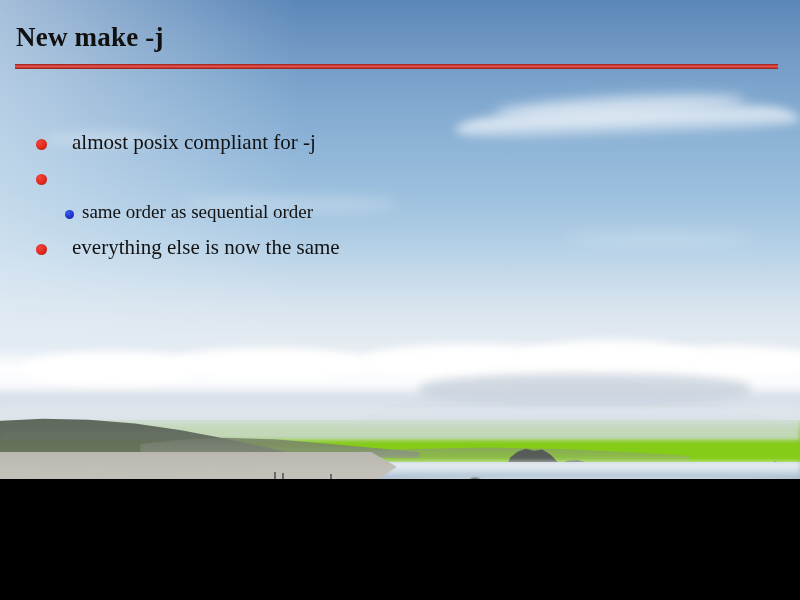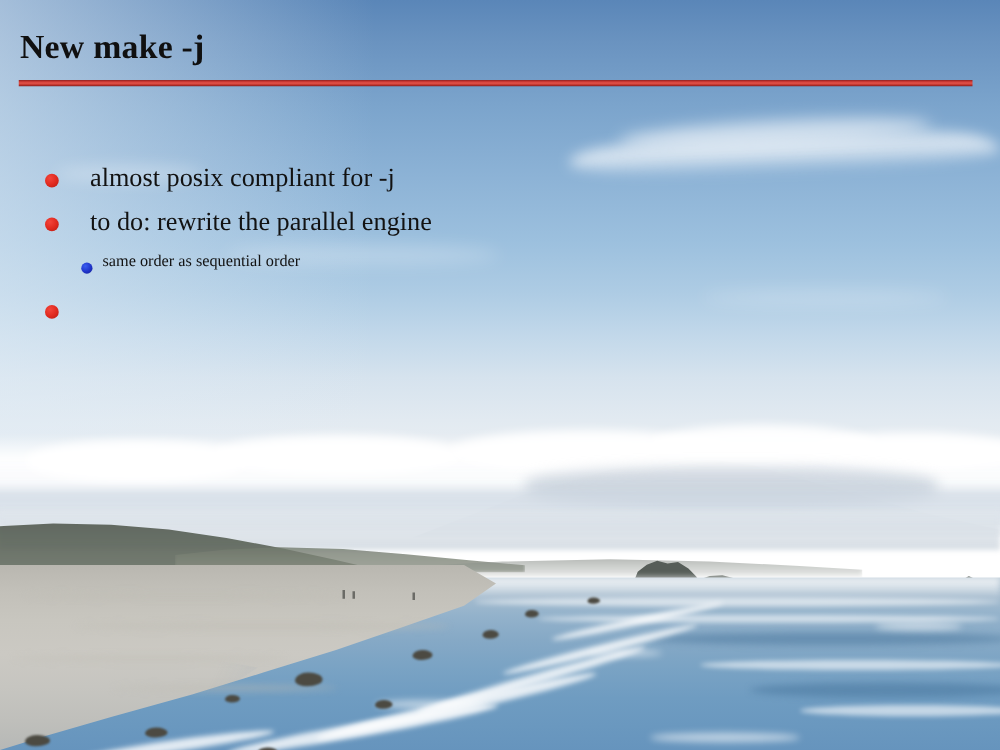--- a/index.html
+++ b/index.html
@@ -7,23 +7,23 @@
     padding: 0;
     background: #000;
   }
   body {
     font-family: "Liberation Serif", "DejaVu Serif", serif;
   }
 
   #slide {
     position: relative;
     width: 800px;
-    height: 600px;
+    height: 479px;
     overflow: hidden;
-    background: #ffffff;
+    background: #84cc16;
   }
 
   
   .photo {
     position: absolute;
     inset: 0;
     overflow: hidden;
   }
 
   
@@ -375,21 +375,21 @@
   .lvl2 > .marker {
     left: 65px;
     top: 10px;
     width: 9px;
     height: 9px;
     background: radial-gradient(circle at 36% 32%, #3a5ef0 0%, #1f33c8 55%, #131f8e 100%);
   }
   .lvl2 > .txt {
     left: 82px;
     top: 1px;
-    font-size: 13px;
+    font-size: 19px;
     text-align: center;
   }
 </style>
 </head>
 <body>
 
 <div id="slide">
 
   <div class="photo">
     <div class="sky"></div>
@@ -471,27 +471,27 @@
 
   <div class="bullets">
 
     <div class="bullet-row lvl1">
       <span class="marker"></span>
       <span class="txt">almost posix compliant for -j</span>
     </div>
 
     <div class="bullet-row lvl1">
       <span class="marker"></span>
-      <span class="txt">to do: rewrite the parallel engine</span>
     </div>
 
     <div class="bullet-row lvl2">
       <span class="marker"></span>
       <span class="txt">same order as sequential order</span>
     </div>
 
     <div class="bullet-row lvl1">
       <span class="marker"></span>
+      <span class="txt">everything else is now the same</span>
     </div>
 
 
   </div>
 </div>
 
 </body></html>

